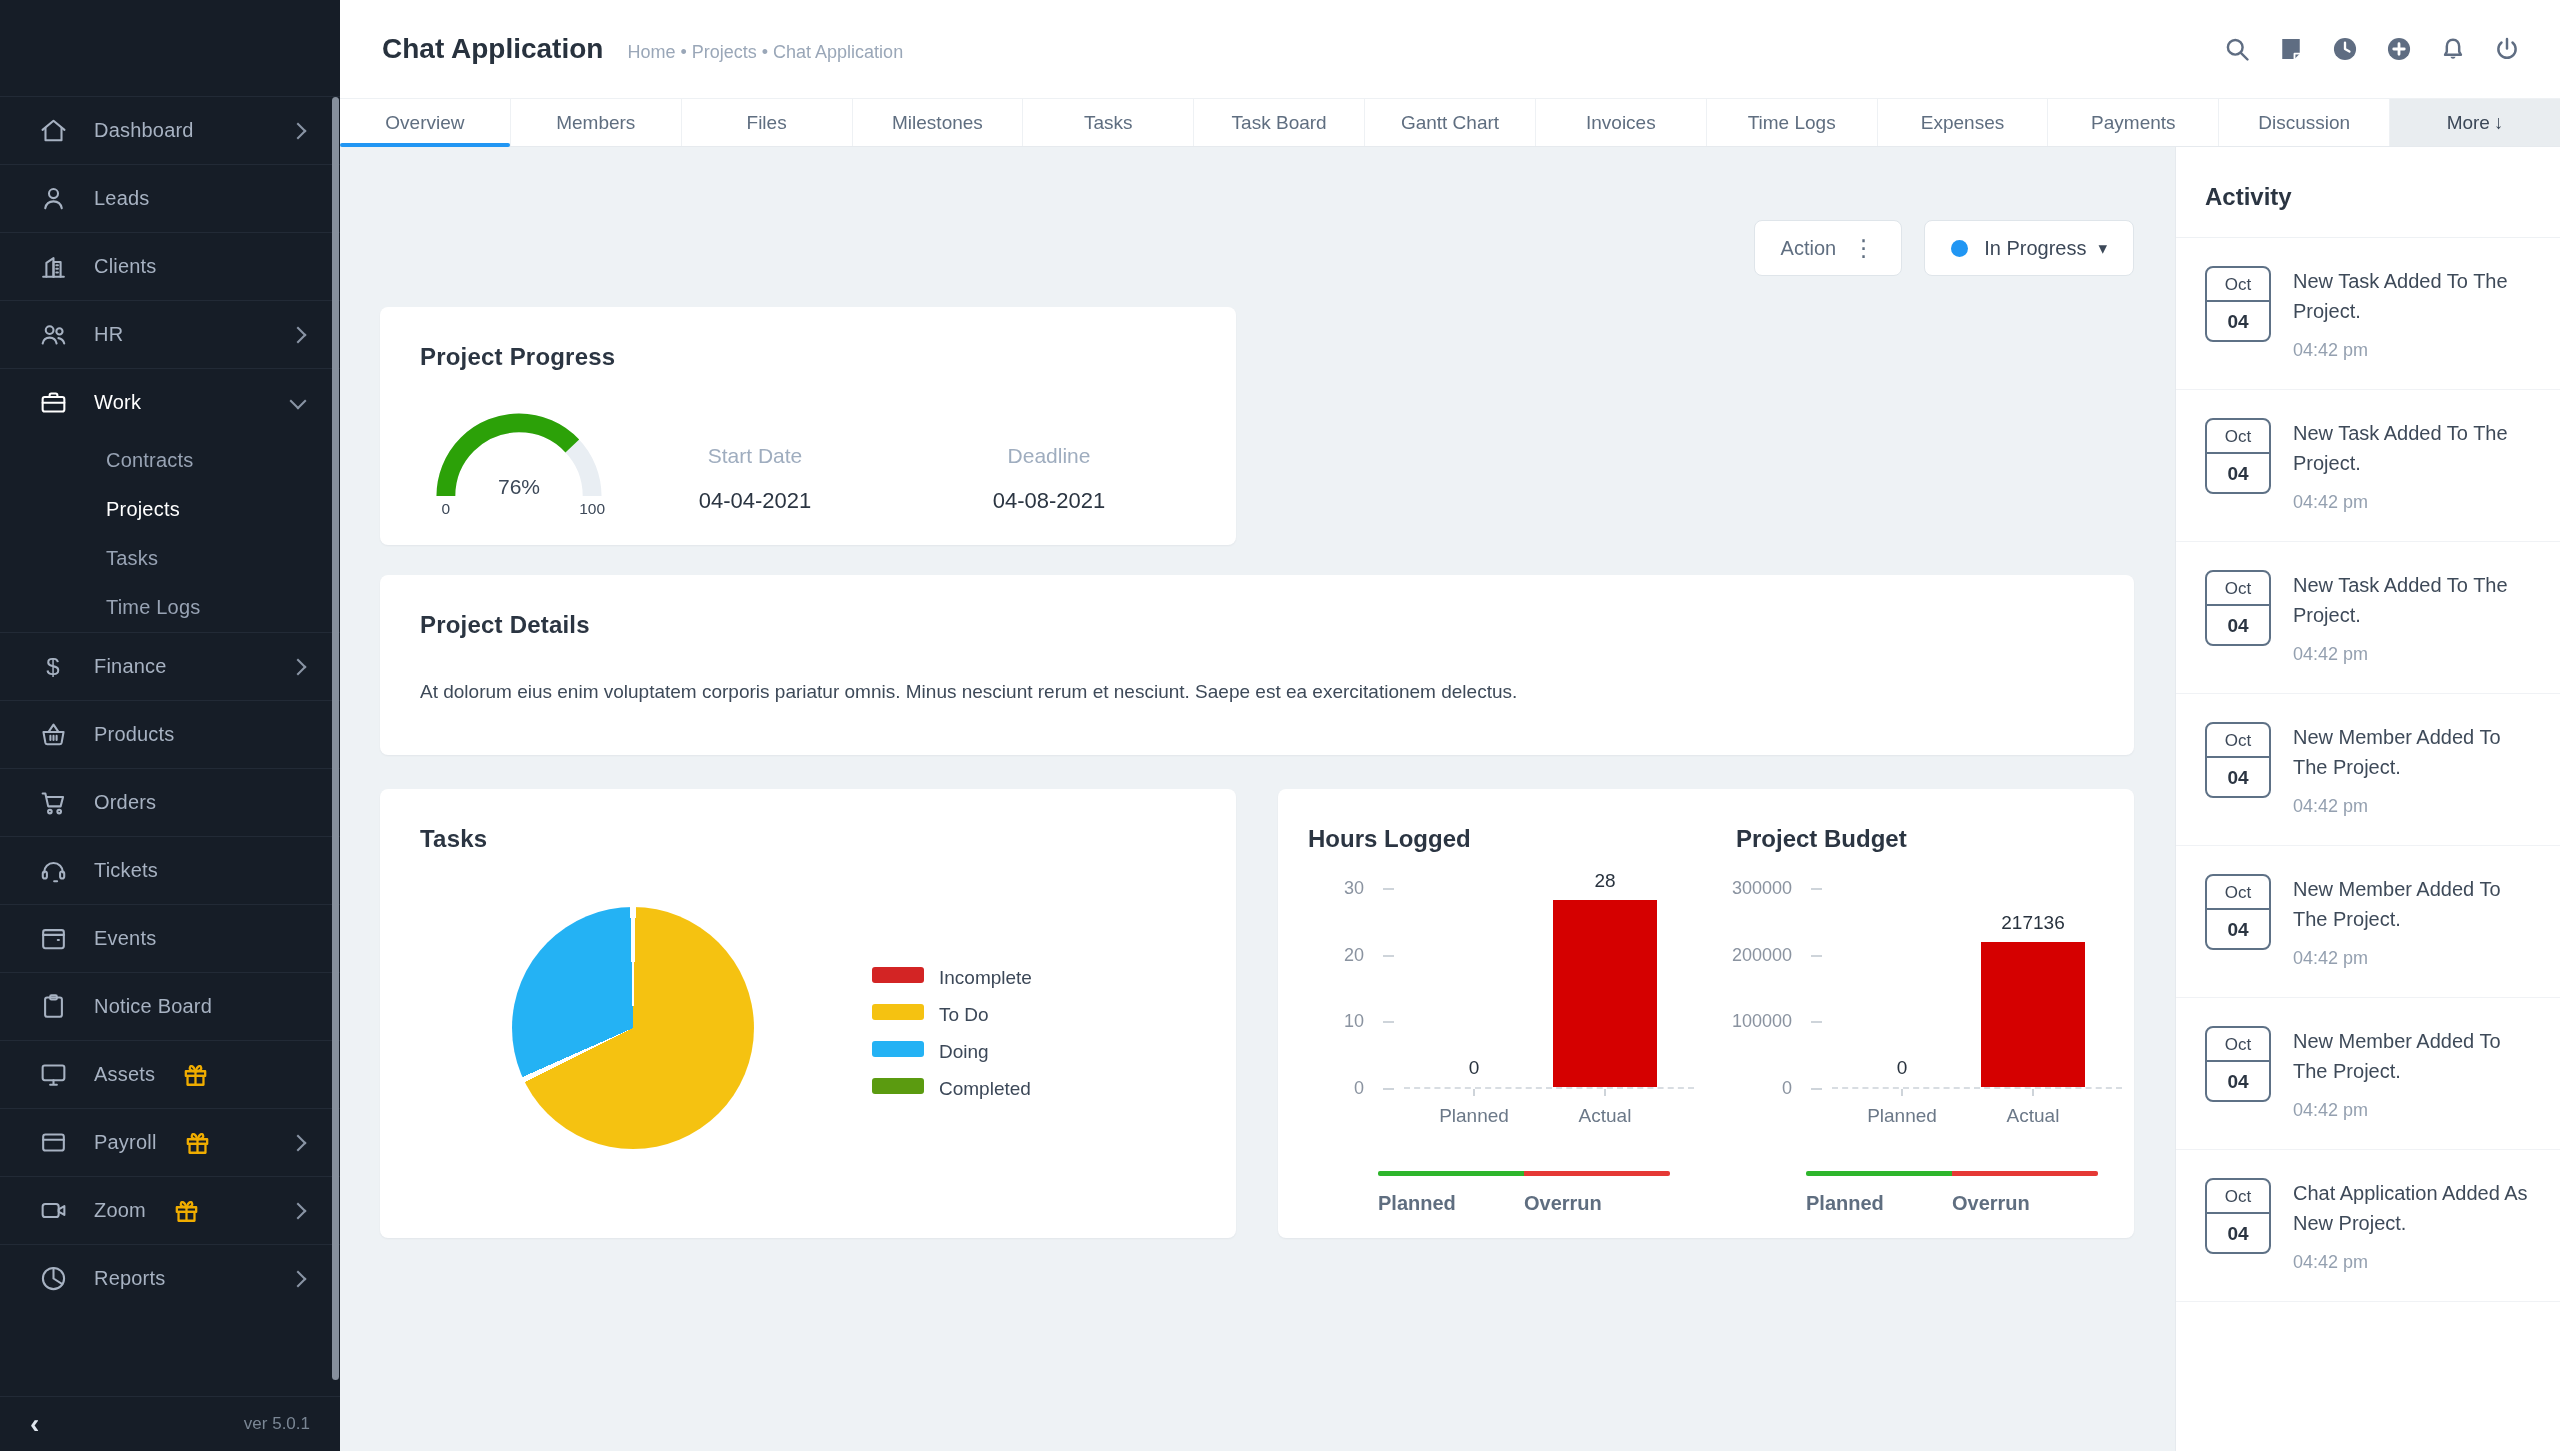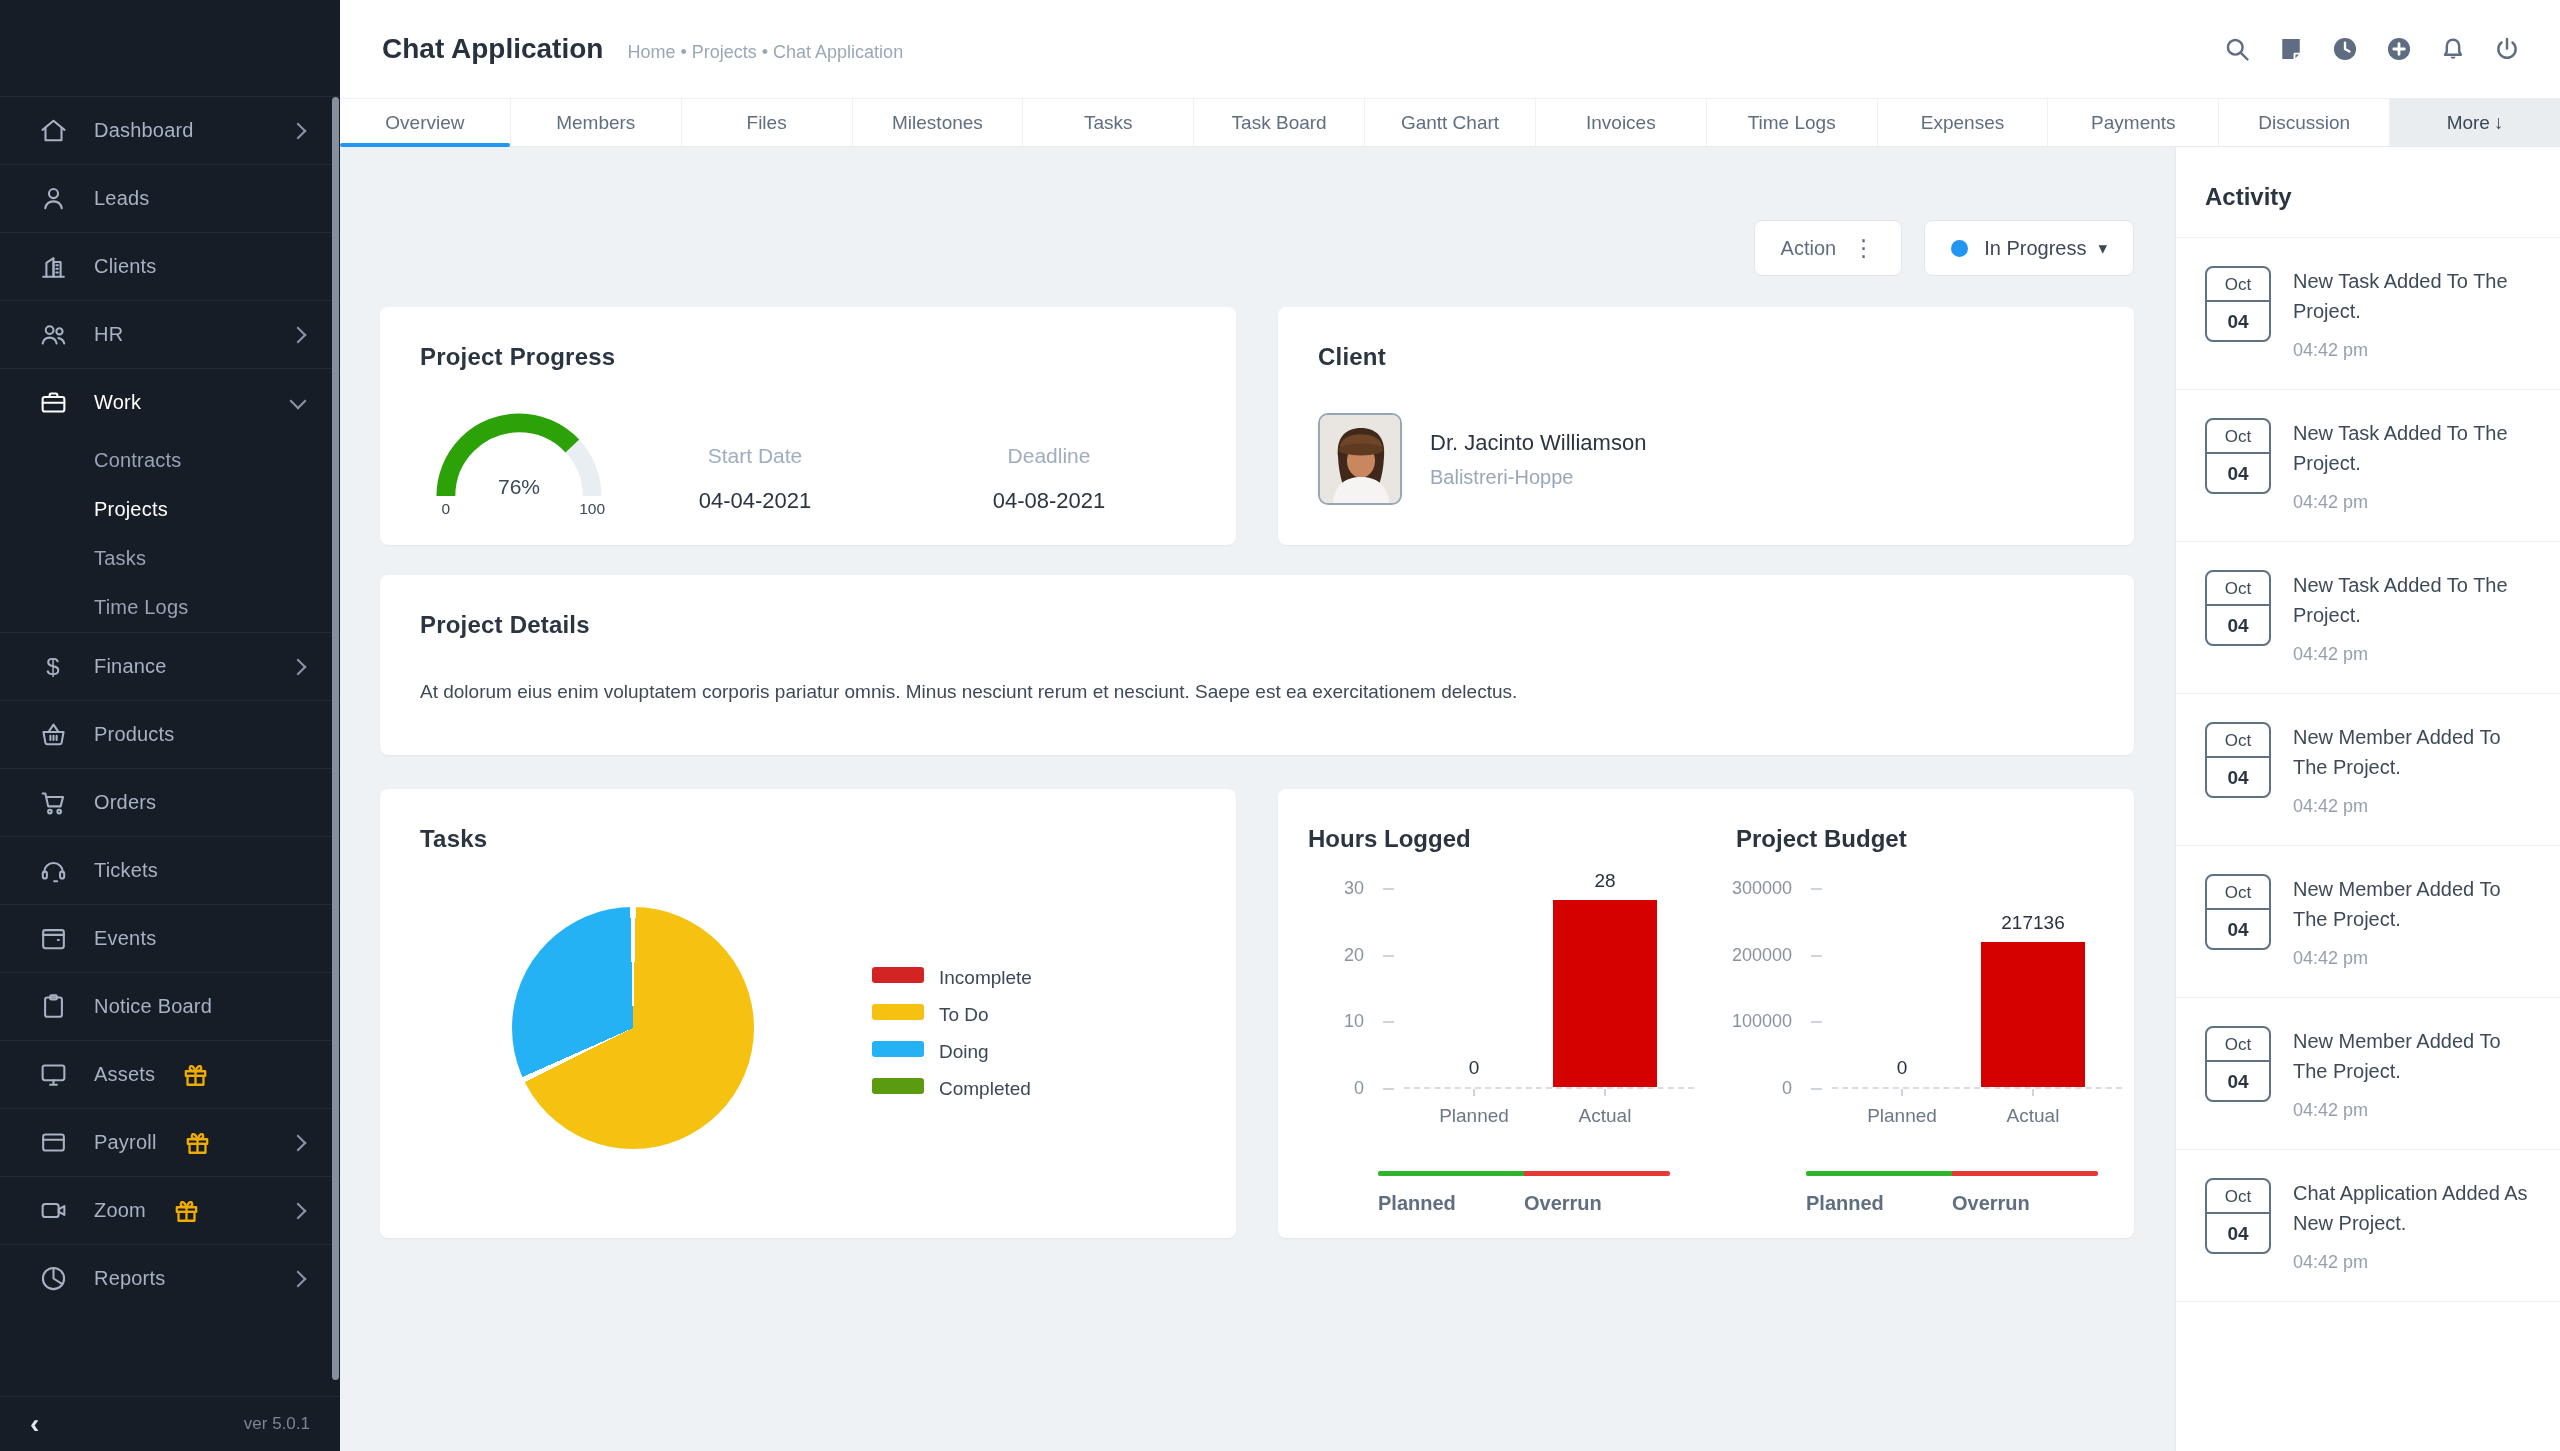--- a/index.html
+++ b/index.html
@@ -13,21 +13,21 @@
   .sb-logo { height:96px; }
   .sb-nav { position:absolute; top:96px; bottom:55px; left:0; right:0; overflow:hidden; }
   .sb-item { display:flex; align-items:center; height:68px; padding:0 36px 0 36px; cursor:pointer; }
   .sb-item.main { border-top:1px solid #222a36; }
   .sb-item .icn { width:34px; height:34px; display:flex; align-items:center; justify-content:center; margin-right:24px; flex:0 0 34px; }
   .sb-item .icn svg { width:31px; height:31px; stroke:#a7b2c2; fill:none; stroke-width:1.6; stroke-linecap:round; stroke-linejoin:round; }
   .sb-item .lbl { font-size:20px; color:#a7b2c2; letter-spacing:.2px; }
   .sb-item.parent-active .lbl { color:#ffffff; }
   .sb-item.parent-active .icn svg { stroke:#ffffff; }
   .sb-item .dollar { font-size:24px; color:#a7b2c2; }
-  .sb-item.sub { height:49px; padding-left:94px; border:none; }
+  .sb-item.sub { height:49px; padding-left:94px; border:none;margin-left:12px; }
   .sb-item.sub .lbl { color:#98a3b4; }
   .sb-item.sub.active .lbl { color:#ffffff; font-weight:500; }
   .sb-item.sub:last-of-type { margin-bottom:6px; }
   .chev { width:12px; height:12px; border-right:2px solid #8a95a5; border-bottom:2px solid #8a95a5; margin-left:auto; transform:rotate(-45deg); }
   .chev.down { transform:rotate(45deg); margin-top:-4px; }
   .gift { margin-left:26px; display:flex; }
   .gift svg { width:29px; height:29px; stroke:#f0ad00; fill:none; stroke-width:1.9; stroke-linecap:round; stroke-linejoin:round; }
   .sb-footer { position:absolute; bottom:0; left:0; right:0; height:55px; border-top:1px solid #222a36;
     display:flex; align-items:center; justify-content:space-between; padding:0 30px; }
   .sb-collapse { color:#dfe6ee; font-size:28px; font-weight:700; cursor:pointer; line-height:1; }
@@ -458,39 +458,20 @@
                 <div class="pp-label">Start Date</div>
                 <div class="pp-value">04-04-2021</div>
               </div>
               <div class="pp-col">
                 <div class="pp-label">Deadline</div>
                 <div class="pp-value">04-08-2021</div>
               </div>
             </div>
           </section>
 
-          <section class="card">
-            <h3>Client</h3>
-            <div class="client-row">
-              <div class="avatar">
-                <svg viewBox="0 0 82 90" width="82" height="90">
-                  <rect width="82" height="90" fill="#e9e6e1"></rect>
-                  <path d="M18 42 C16 22 26 13 41 13 C56 13 66 22 64 42 C63 62 58 76 52 81 L30 81 C24 76 19 62 18 42Z" fill="#40291b"></path>
-                  <ellipse cx="41" cy="46" rx="14" ry="16.5" fill="#c9875f"></ellipse>
-                  <path d="M13 90 C13 70 26 62 41 62 C56 62 69 70 69 90 Z" fill="#f5f4f2"></path>
-                  <path d="M20 32 C20 15 62 15 62 32 L62 35 C62 40 20 40 20 35 Z" fill="#6e4526"></path>
-                  <ellipse cx="41" cy="34.5" rx="22.5" ry="6" fill="#5d3a20"></ellipse>
-                </svg>
-              </div>
-              <div class="client-info">
-                <div class="client-name">Dr. Jacinto Williamson</div>
-                <div class="client-company">Balistreri-Hoppe</div>
-              </div>
-            </div>
-          </section>
         </div>
 
         <section class="card details-card">
           <h3>Project Details</h3>
           <p class="details-text">At dolorum eius enim voluptatem corporis pariatur omnis. Minus nesciunt rerum et nesciunt. Saepe est ea exercitationem delectus.</p>
         </section>
 
         <div class="grid2 row3">
 
           <section class="card">

